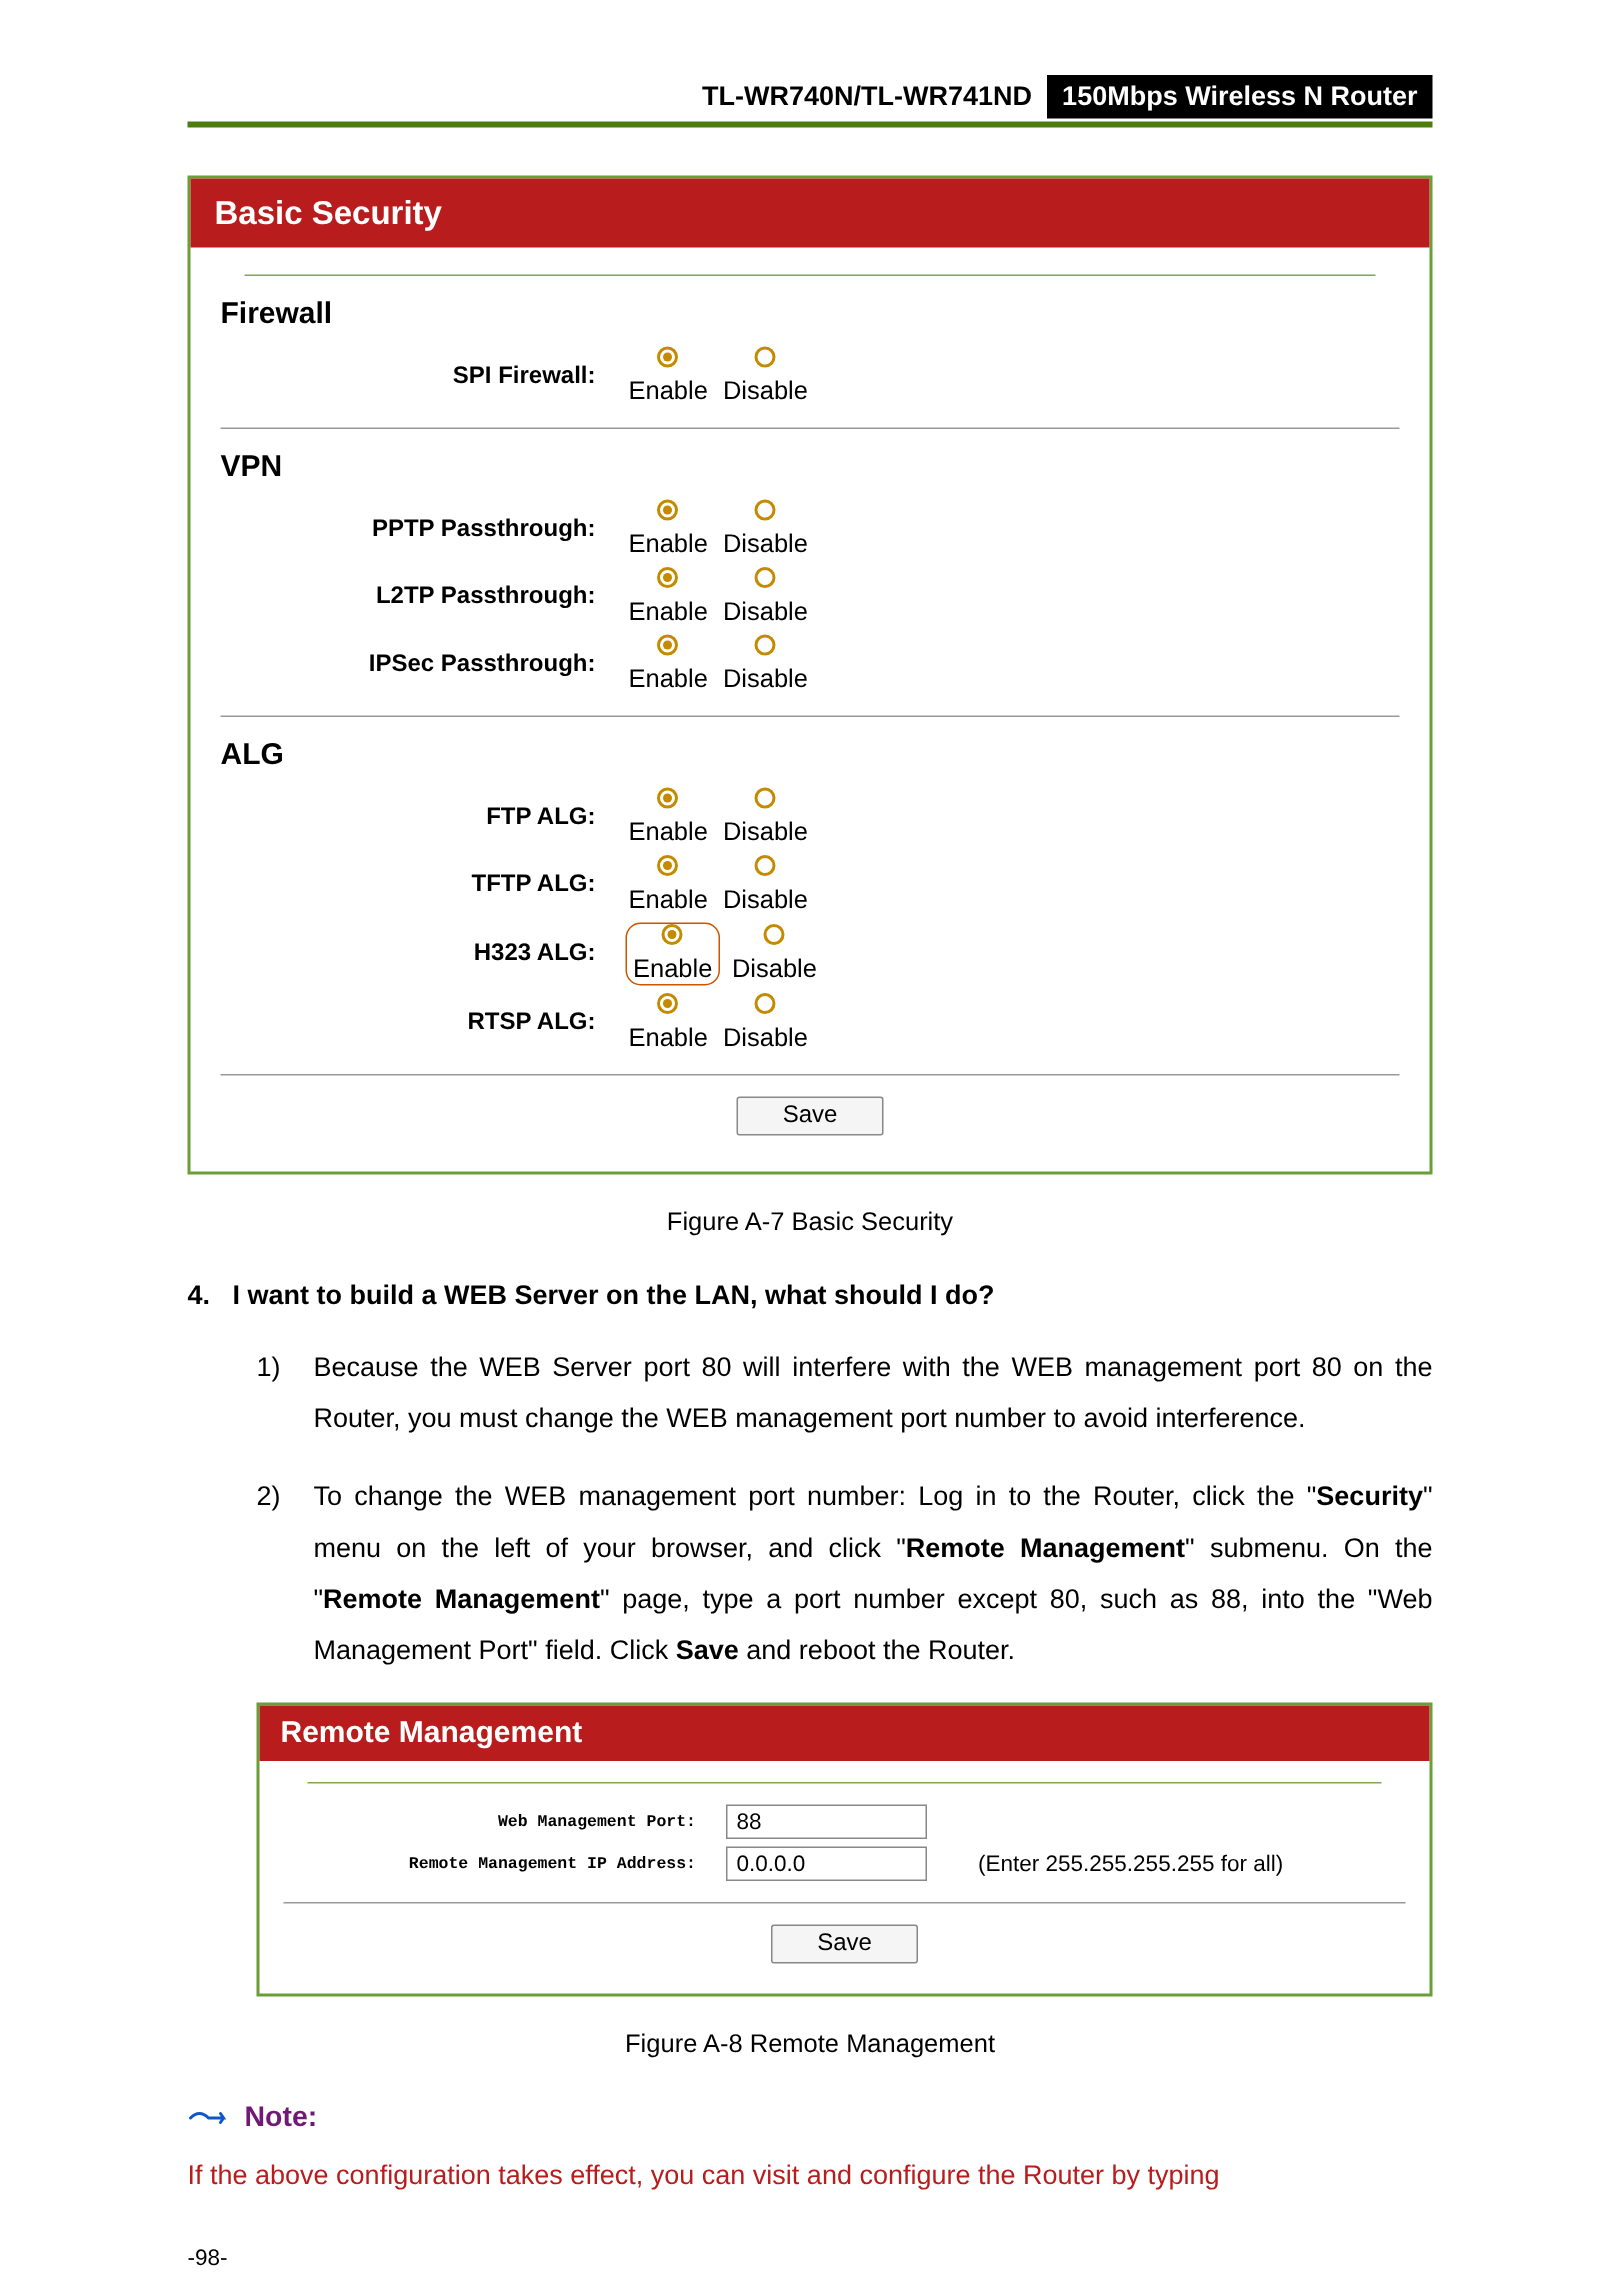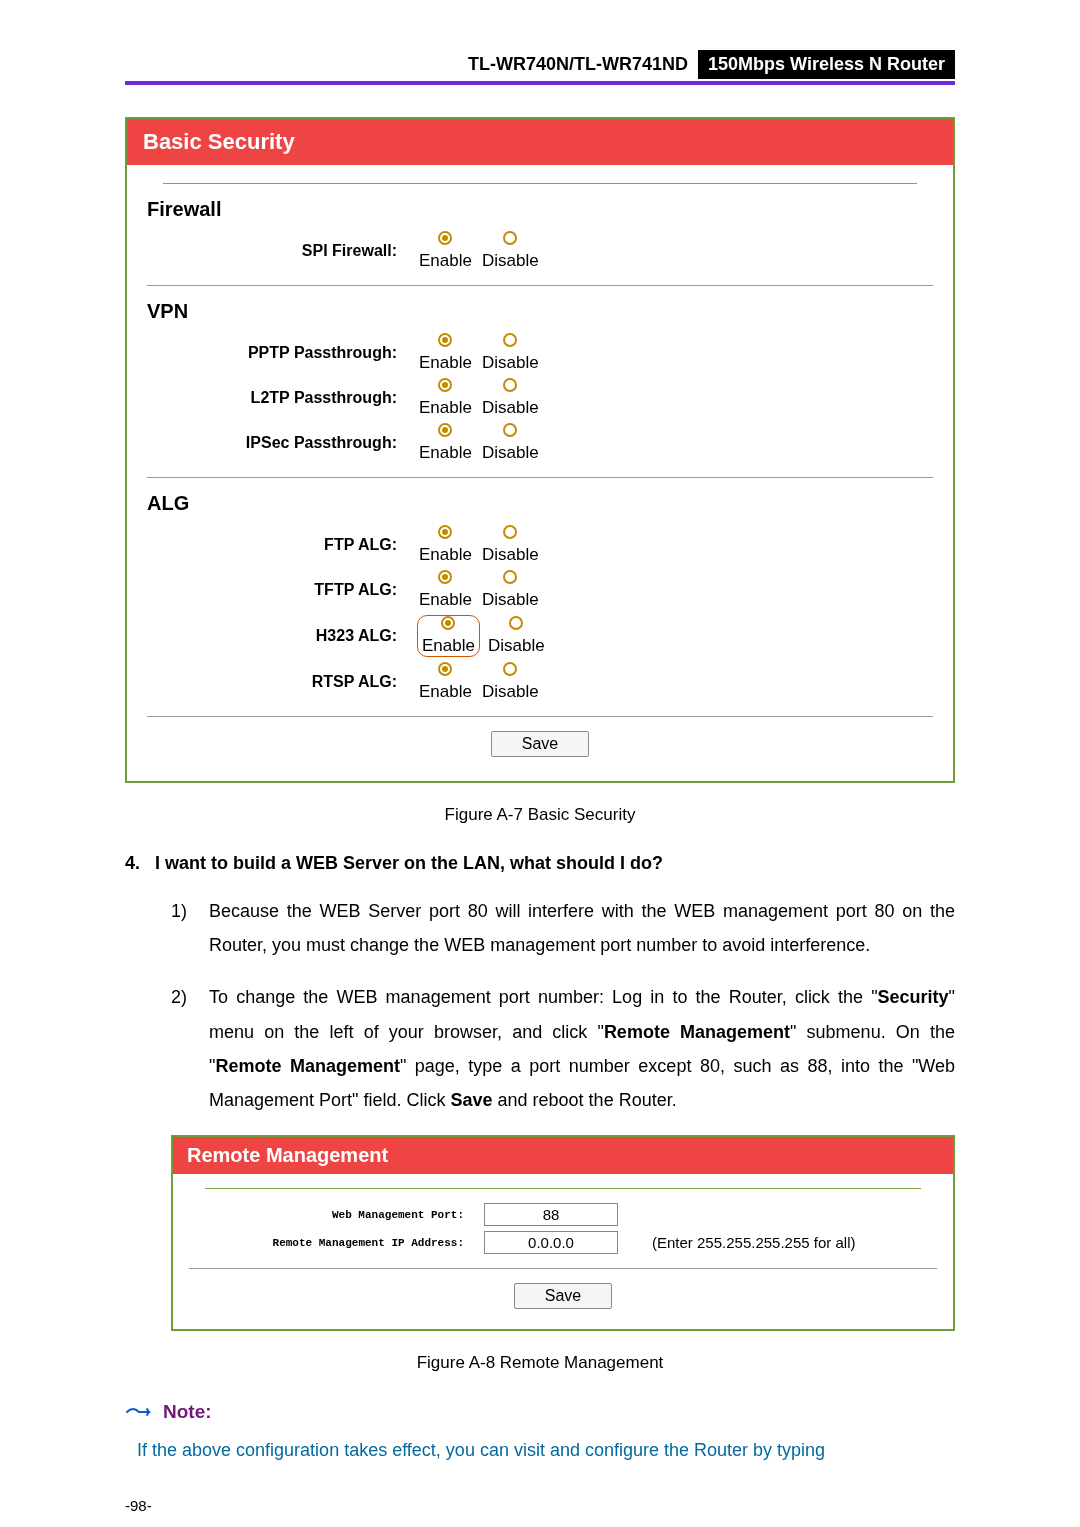--- a/index.html
+++ b/index.html
@@ -9,21 +9,21 @@
     background: #fff;
   }
   .page {
     width: 1080px;
     margin: 0 auto;
     background: #fff;
     padding: 50px 125px 60px 125px;
     box-sizing: border-box;
   }
   .doc-header {
-    border-bottom: 4px solid #6d28d9;
+    border-bottom: 4px solid #4d7c0f;
     padding-bottom: 2px;
     text-align: right;
     font-weight: bold;
     font-size: 18px;
   }
   .doc-header .model {
     display: inline-block;
     padding-right: 5px;
   }
   .doc-header .desc {
@@ -33,21 +33,21 @@
     padding: 4px 10px;
   }
   
   .panel {
     border: 2px solid #6b9e37;
     margin-top: 32px;
     font-family: Arial, Helvetica, sans-serif;
     color: #000;
   }
   .panel-title {
-    background: #ef4444;
+    background: #b91c1c;
     color: #fff;
     font-weight: bold;
     font-size: 22px;
     padding: 10px 16px;
   }
   .panel-sep {
     height: 1px;
     background: #7caa4b;
     margin: 0 16px 14px 16px;
   }
@@ -164,42 +164,40 @@
   }
   .panel2 .panel-title { font-size: 20px; padding: 7px 14px; }
   .panel2 .panel-body { padding: 14px 16px 10px 16px; font-size: 15px; }
   .panel2 .row .label { width: 275px; font-size: 11px; color:#000;font-family:Liberation Mono, monospace; }
   .input-box {
     border: 1px solid #888;
     padding: 2px 6px;
     font-size: 15px;
     width: 120px;
     display: inline-block;
-    text-align: center;
   }
   .hint { font-size: 15px; margin-left: 28px; }
   .note-head {
     color: #701a75;
     font-weight: bold;
     font-size: 19px;
     margin: 22px 0 10px 0;
     display: flex;
     align-items: center;
     gap: 10px;
   }
   .note-icon {
     width: 28px; height: 20px;
     display:inline-block;
   }
   .note-text {
     font-size: 18px;
     line-height: 1.9;
     text-align: justify;
-    color:#0369a1;
-    margin-left:12px;
+    color:#b91c1c;
   }
   .footer {
     font-size: 15px;
     margin-top: 30px;
   }
 </style>
 </head>
 <body>
 
 <div class="page">

